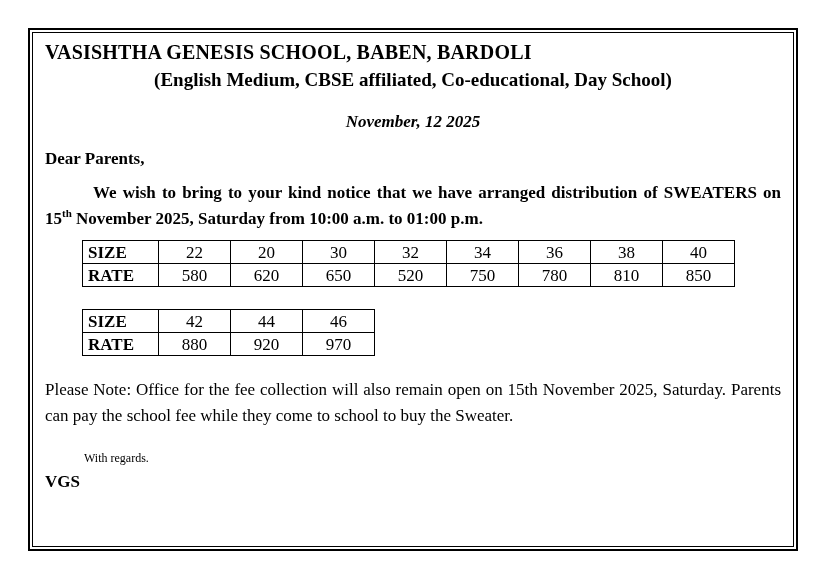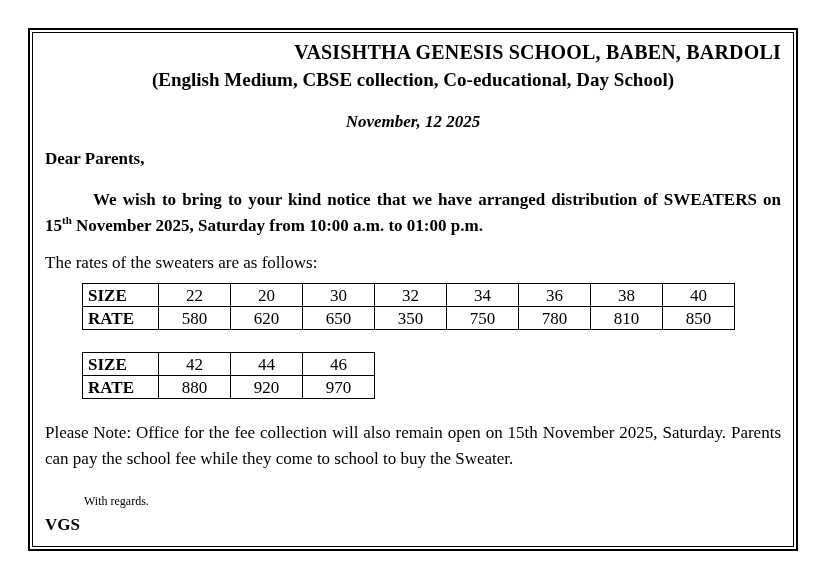--- a/index.html
+++ b/index.html
@@ -21,21 +21,21 @@
     padding: 2px;
     background: #ffffff;
   }
   .frame-inner {
     width: 100%;
     height: 100%;
     border: 1px solid #000000;
     padding: 5px 12px 0 12px;
   }
   .title {
-    text-align: right;
+    text-align: left;
     font-weight: bold;
     font-size: 20px;
     line-height: 28px;
     letter-spacing: 0.2px;
   }
   .subtitle {
     text-align: center;
     font-weight: bold;
     font-size: 19px;
     line-height: 28px;
@@ -48,21 +48,21 @@
     margin-top: 16px;
     font-style: italic;
   }
   .salutation {
     font-weight: bold;
     font-size: 17px;
     line-height: 24px;
     margin-top: 13px;
   }
   .intro-para {
-    margin-top: 16px;
+    margin-top: 9px;
     font-weight: bold;
     font-size: 17px;
     line-height: 26px;
     text-align: justify;
     text-indent: 48px;
   }
   .intro-para sup {
     font-size: 11px;
     line-height: 0;
   }
@@ -113,49 +113,48 @@
     line-height: 24px;
   }
 </style>
 </head>
 <body>
 
 <div class="frame-outer">
   <div class="frame-inner">
 
     <div class="title">VASISHTHA GENESIS SCHOOL, BABEN, BARDOLI</div>
-    <div class="subtitle">(English Medium, CBSE collection, Co-educational, Day School)</div>
+    <div class="subtitle">(English Medium, CBSE affiliated, Co-educational, Day School)</div>
 
     <div class="date-line">November, 12 2025</div>
 
     <div class="salutation">Dear Parents,</div>
 
     <p class="intro-para"><span>We wish to bring to your kind notice that we have arranged distribution of SWEATERS on 15</span><sup>th</sup><span> November 2025, Saturday from 10:00 a.m. to 01:00 p.m.</span></p>
 
-    <div class="rates-intro">The rates of the sweaters are as follows:</div>
 
     <table class="rate-table t1">
       <tbody>
           <tr>
         <td class="lbl">SIZE</td>
         <td>22</td>
         <td>20</td>
         <td>30</td>
         <td>32</td>
         <td>34</td>
         <td>36</td>
         <td>38</td>
         <td>40</td>
       </tr>
       <tr>
         <td class="lbl">RATE</td>
         <td>580</td>
         <td>620</td>
         <td>650</td>
-        <td>350</td>
+        <td>520</td>
         <td>750</td>
         <td>780</td>
         <td>810</td>
         <td>850</td>
       </tr>
     </tbody>
       </table>
 
     <table class="rate-table t2">
       <tbody>

